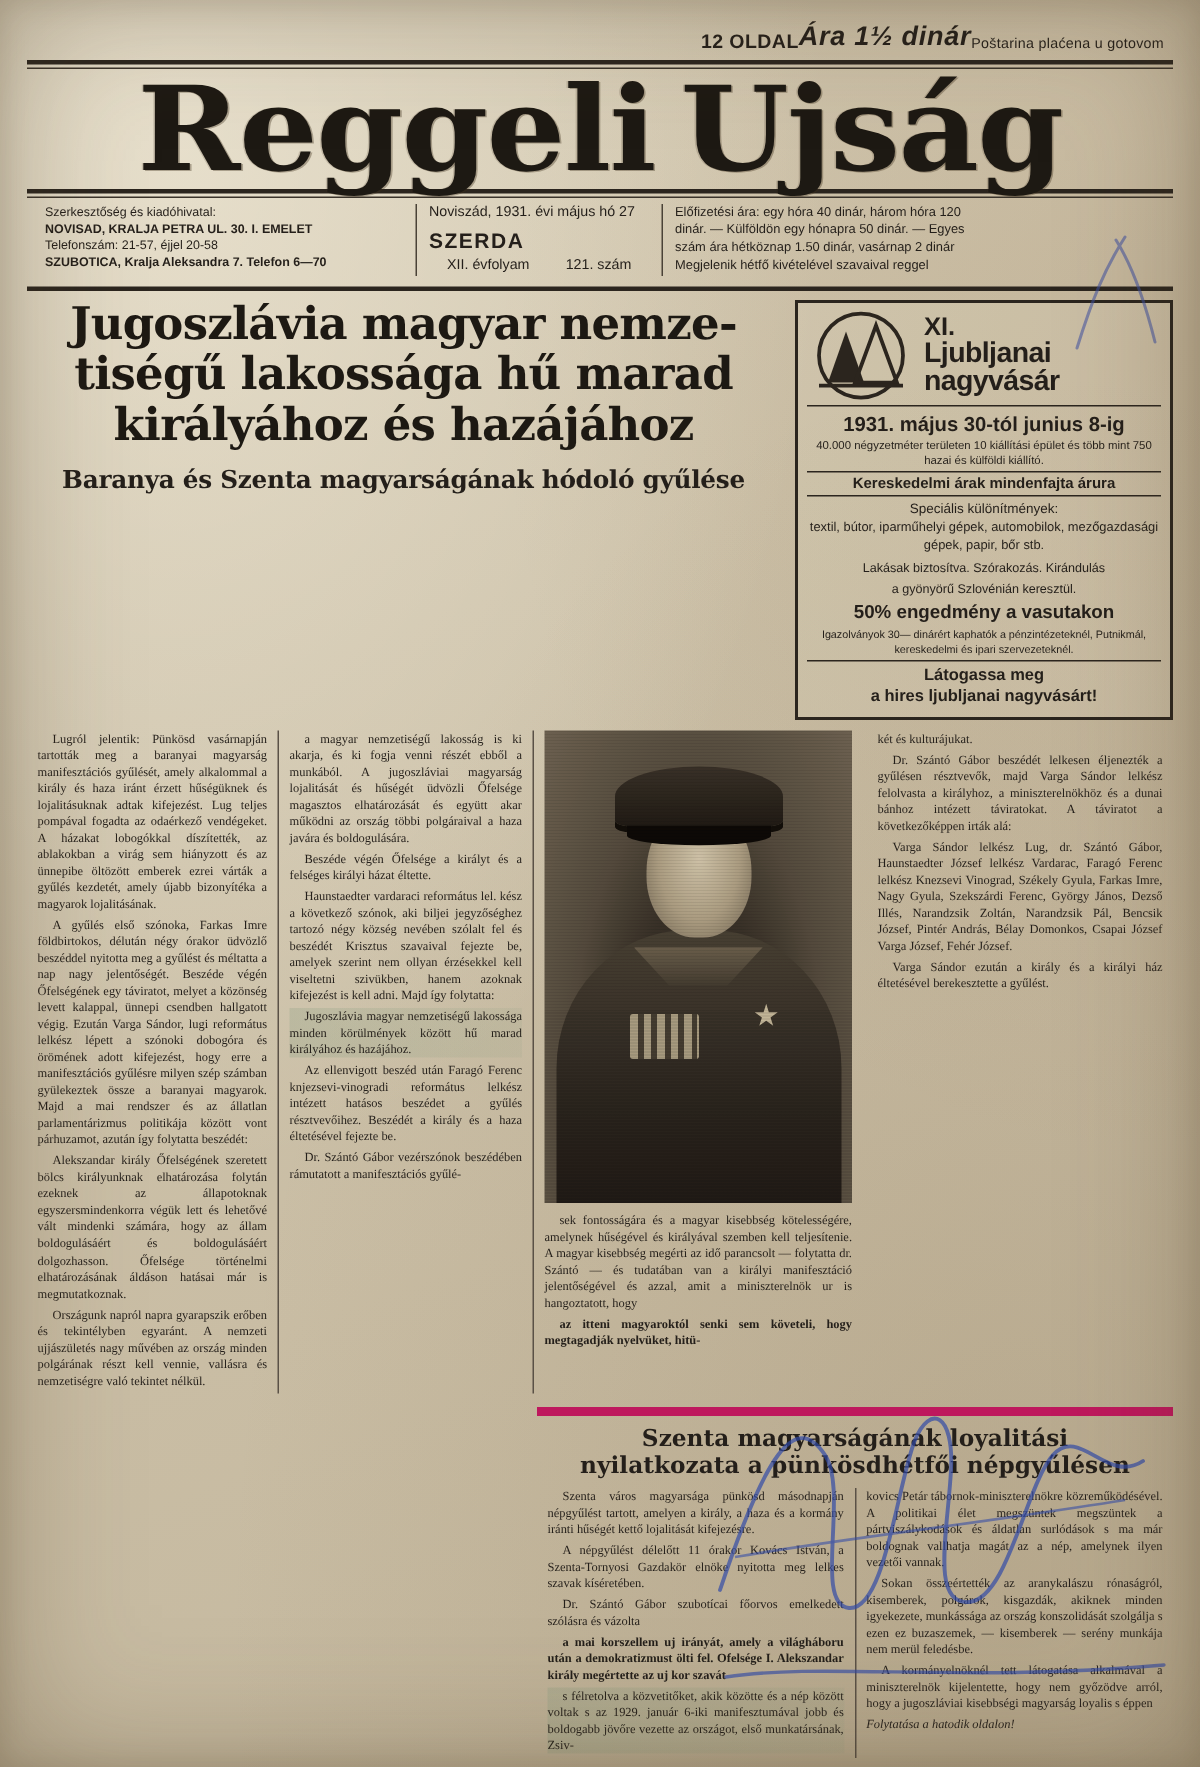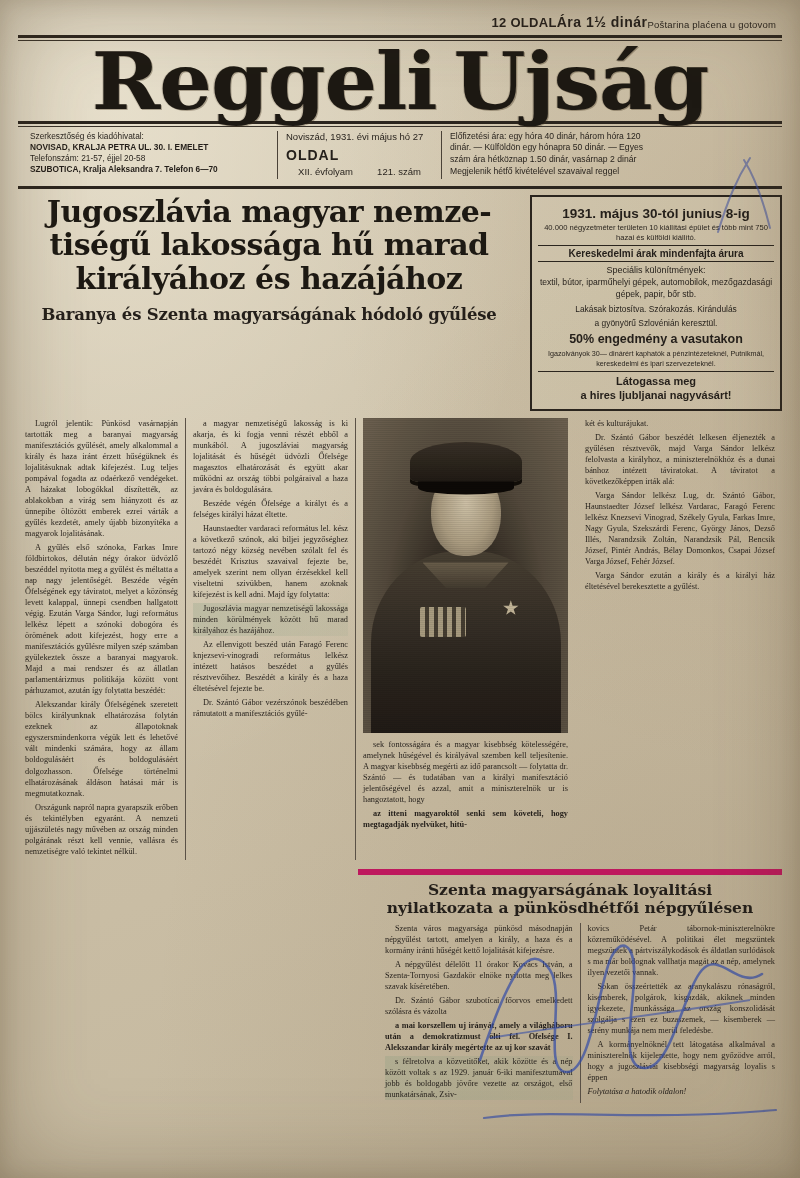--- a/index.html
+++ b/index.html
@@ -28,21 +28,21 @@
   .sheet{position:absolute;inset:0;padding:14px 18px 10px 18px;box-sizing:border-box;}
 
   
   .topbar{
     display:flex;align-items:flex-end;justify-content:flex-end;
     font-family:"Liberation Sans",sans-serif;
     font-size:11px;font-weight:bold;letter-spacing:.3px;
     padding:0 6px 3px 6px;
   }
   .topbar .page-no{font-size:13px;}
-  .topbar .price{font-size:14px;letter-spacing:.5px;}
+  .topbar .price{font-size:18px;letter-spacing:.5px;font-style:italic;}
   .topbar .postage{font-size:9.5px;font-weight:normal;letter-spacing:.2px;}
   .rule-thick{border-top:3px solid #2b251e;margin:2px 0 0 0;}
   .rule-thin{border-top:1px solid #3a332a;margin:1.5px 0 0 0;}
 
   .masthead{
     text-align:center;
     margin:4px 0 2px 0;
     font-family:"DejaVu Serif", serif;
     font-weight:bold;
     font-size:78px;
@@ -181,21 +181,21 @@
     mix-blend-mode:multiply;opacity:.55;
   }
 
   
   .head2{
     font-family:"DejaVu Serif",serif;font-weight:bold;
     font-size:15.5px;line-height:1.2;text-align:center;
     margin:7px 0 5px 0;
     border-top:6px solid #be185d;padding-top:6px;
   }
-  .twocol{display:flex;margin-left:20px;}
+  .twocol{display:flex;}
   .twocol .cc{flex:1;padding:0 7px;font-size:8.3px;line-height:1.33;text-align:justify;}
   .twocol .cc:first-child{border-right:1px solid #5a5146;}
   .twocol p{margin:0 0 3px 0;text-indent:10px;}
 
   .hl{background:linear-gradient(90deg,rgba(120,150,120,.22),rgba(120,150,120,.10));}
 
   
   .scribble{position:absolute;pointer-events:none;}
   .sig{left:470px;top:930px;width:300px;height:160px;opacity:.8;}
   .mark-tr{right:20px;top:150px;width:70px;height:90px;opacity:.55;}
@@ -224,21 +224,21 @@
 
   <div class="infobar">
     <div class="col c1">
       <div>Szerkesztőség és kiadóhivatal:</div>
       <div><b>NOVISAD, KRALJA PETRA UL. 30. I. EMELET</b></div>
       <div>Telefonszám: 21-57, éjjel 20-58</div>
       <div><b>SZUBOTICA, Kralja Aleksandra 7. Telefon 6—70</b></div>
     </div>
     <div class="col c2">
       <div class="date">Noviszád, 1931. évi május hó 27</div>
-      <div class="day">OLDAL</div>
+      <div class="day">SZERDA</div>
       <div class="vol">
         <span>XII. évfolyam</span>
         <span>121. szám</span>
       </div>
     </div>
     <div class="col c3">
       <div>Előfizetési ára: egy hóra 40 dinár, három hóra 120</div>
       <div>dinár. — Külföldön egy hónapra 50 dinár. — Egyes</div>
       <div>szám ára hétköznap 1.50 dinár, vasárnap 2 dinár</div>
       <div>Megjelenik hétfő kivételével szavaival reggel</div>
@@ -250,20 +250,35 @@
     <div class="left">
       <div class="mainhead">
         <div>Jugoszlávia magyar nemze-</div>
         <div>tiségű lakossága hű marad</div>
         <div>királyához és hazájához</div>
       </div>
       <div class="subhead">Baranya és Szenta magyarságának hódoló gyűlése</div>
     </div>
 
     <div class="adbox">
+      <div class="adtop">
+        <div class="adlogo">
+          <svg width="72" height="60" viewBox="0 0 72 60">
+            <circle cx="36" cy="30" r="28" fill="none" stroke="#2b251e" stroke-width="2.5"></circle>
+            <path d="M14 48 L26 14 L38 48 Z" fill="#2b251e"></path>
+            <path d="M32 48 L46 10 L60 48 Z" fill="none" stroke="#2b251e" stroke-width="2.5"></path>
+            <path d="M8 50 H64" stroke="#2b251e" stroke-width="2.5"></path>
+          </svg>
+        </div>
+        <div class="adtitle">
+          <div class="l1">XI.</div>
+          <div class="l2">Ljubljanai</div>
+          <div class="l3">nagyvásár</div>
+        </div>
+      </div>
       <div class="addate">1931. május  30-tól junius 8-ig</div>
       <div class="adsmall">40.000 négyzetméter területen 10 kiállítási épület és több mint 750 hazai és külföldi kiállító.</div>
       <div class="adline">Kereskedelmi árak mindenfajta árura</div>
       <div class="adspec">Speciális különítmények:</div>
       <div class="adgoods">textil, bútor, iparműhelyi gépek, automobilok, mezőgazdasági gépek, papir, bőr stb.</div>
       <div class="adhome">Lakásak biztosítva. Szórakozás. Kirándulás</div>
       <div class="adhome">a gyönyörű Szlovénián keresztül.</div>
       <div class="adpct">50% engedmény a vasutakon</div>
       <div class="adfine">Igazolványok 30— dinárért kaphatók  a pénzintézeteknél, Putnikmál, kereskedelmi és ipari szervezeteknél.</div>
       <div class="advisit">

